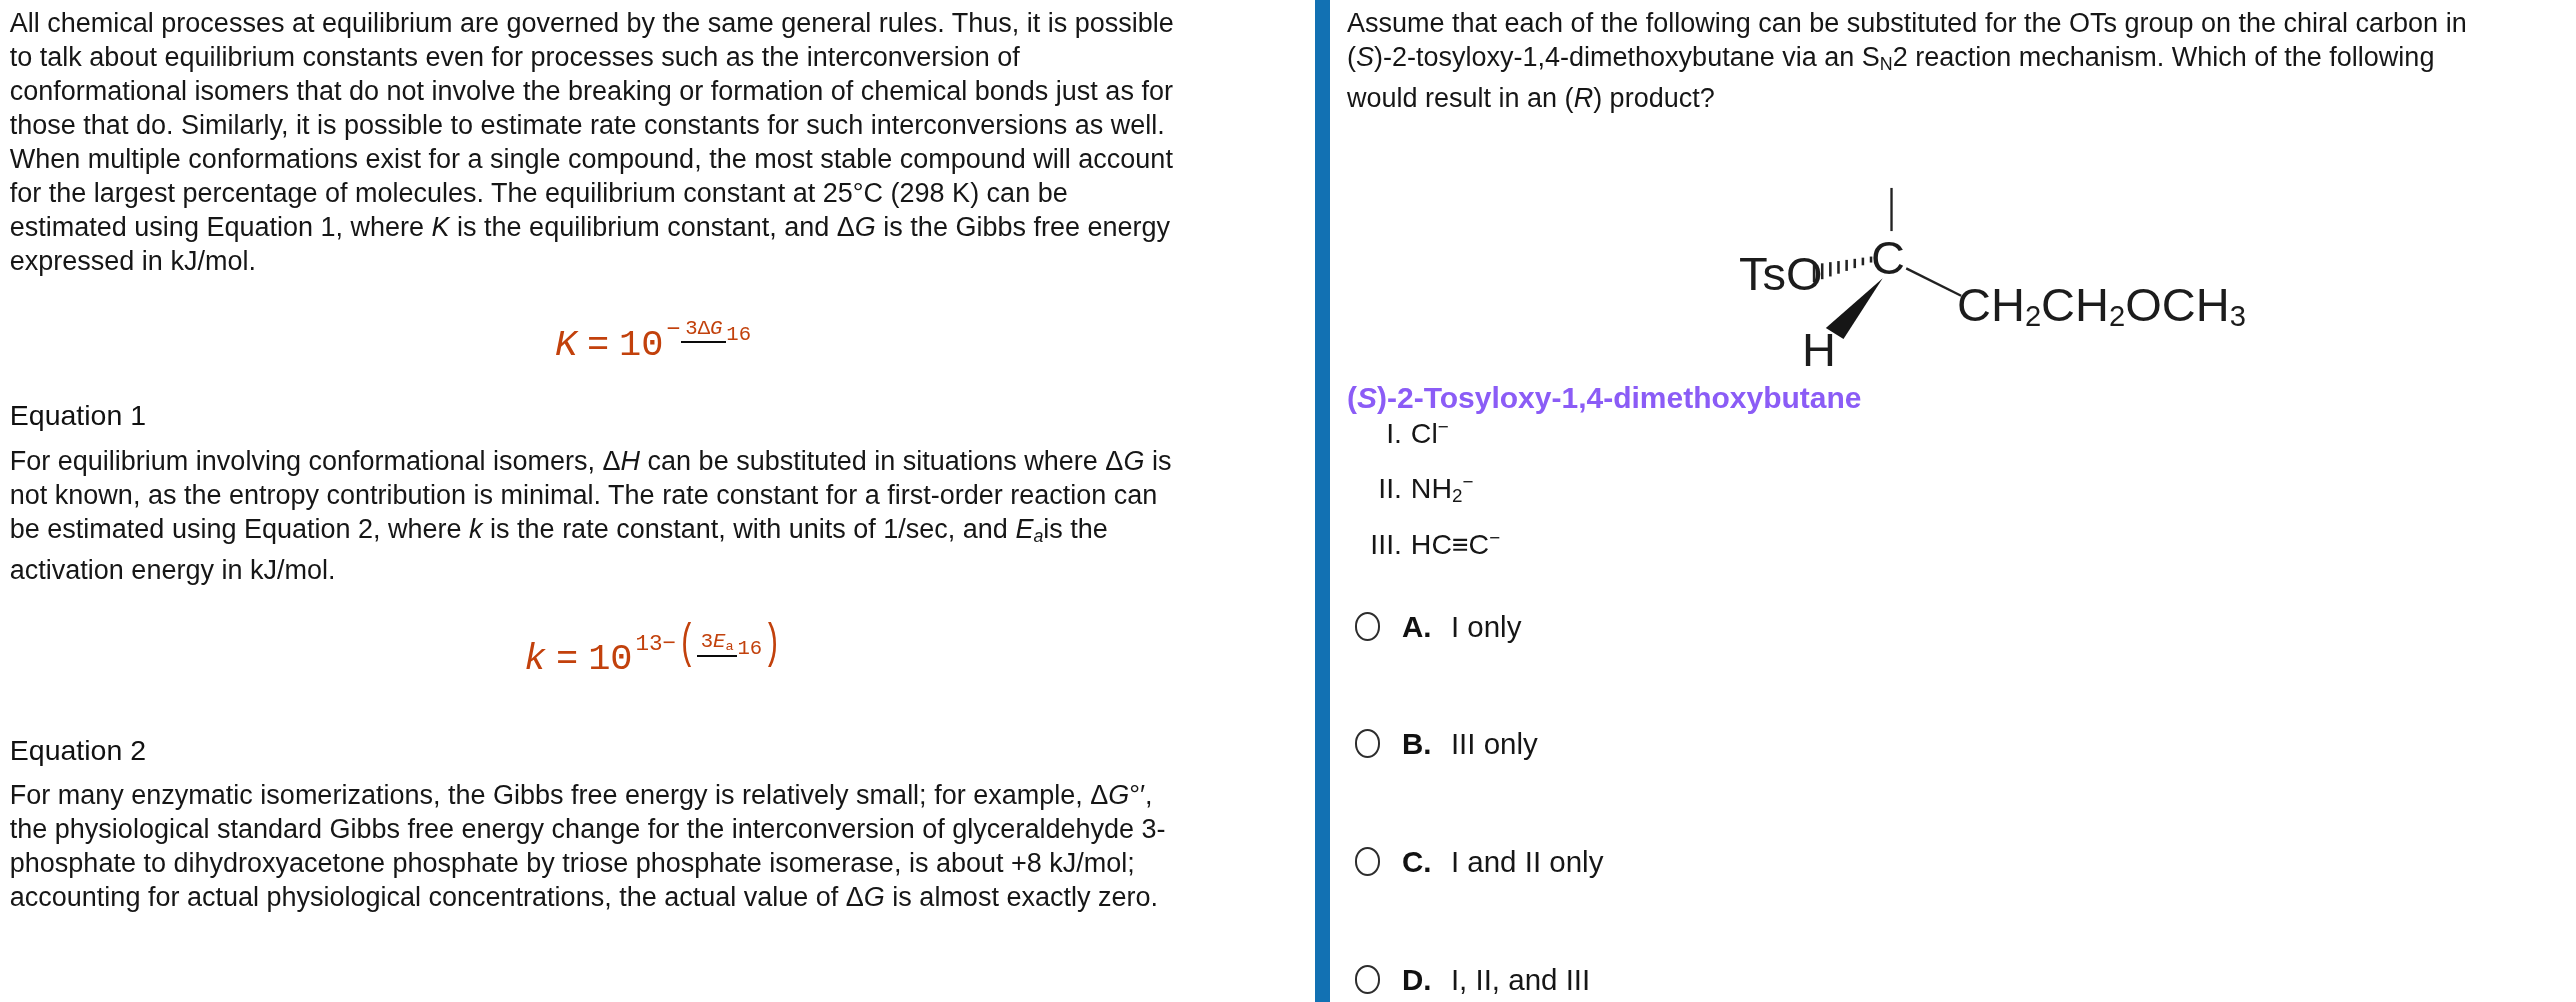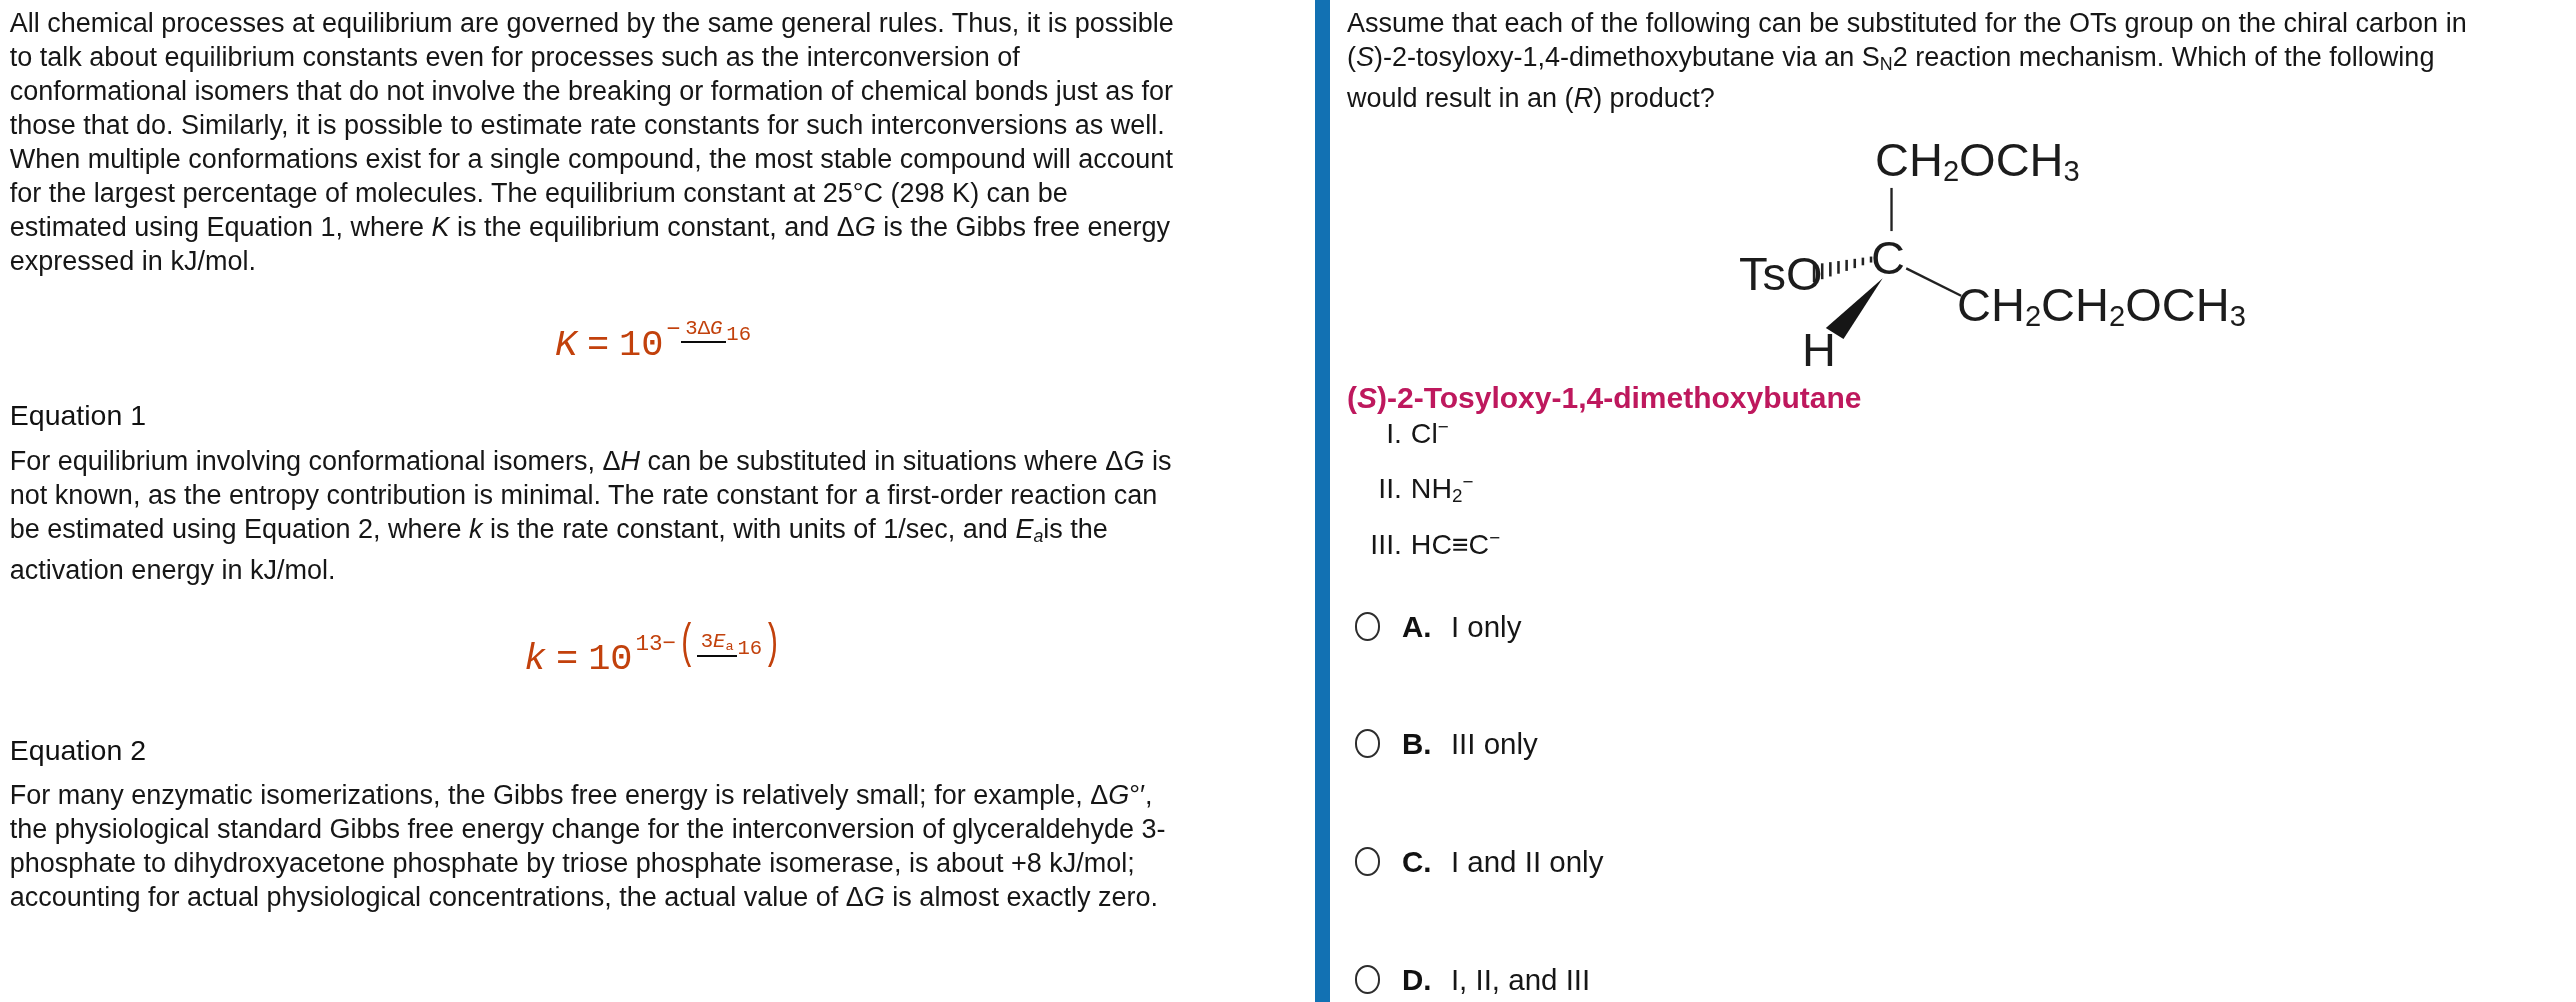--- a/index.html
+++ b/index.html
@@ -45,21 +45,21 @@
   .molecule { position: absolute; left: 361px; top: 135px; width: 618px; height: 249px; }
   .molecule svg { position: absolute; inset: 0; }
   .atom { position: absolute; font-size: 47px; line-height: 1.05; color: #1c1c1c; white-space: nowrap; }
   .atom .r-sub { font-size: 0.62em; vertical-align: -0.16em; }
   .atom-top { left: 167px; top: 0; }
   .atom-c   { left: 163px; top: 98px; }
   .atom-tso { left: 31px;  top: 114px; text-align: center; }
   .atom-h   { left: 94px;  top: 190px; }
   .atom-rgt { left: 249px; top: 145px; }
 
-  .caption { position: absolute; left: 0; top: 381px; font-size: 30px; color:#be185d; white-space: nowrap; }
+  .caption { position: absolute; left: 0; top: 381px; font-size: 30px; color:#8b5cf6; white-space: nowrap; }
 
   
   .item  { position: absolute; left: 0; display: flex; align-items: baseline; font-size: 28.5px; color:#161616; }
   .inum  { display: inline-block; width: 55px; text-align: right; }
   .iform { margin-left: 8.8px; white-space: nowrap; }
 
   
   .choice { position: absolute; left: 0; display: flex; align-items: center; height: 35px; cursor: pointer; }
   .radio  { width: 25.5px; height: 28.5px; border: 2px solid #2d2d2d; border-radius: 50%; background: #fff; flex: none; margin-left: 7.9px; }
   .cletter{ margin-left: 21.6px; width: 43px; font-weight: 700; font-size: 29.5px; color:#111; }
@@ -139,21 +139,20 @@
           <line x1="124.6" y1="129.7" x2="124.6" y2="144.3"></line>
           <line x1="132.9" y1="128.6" x2="132.9" y2="141.5"></line>
           <line x1="141.2" y1="127.4" x2="141.2" y2="138.6"></line>
           <line x1="149.5" y1="126.3" x2="149.5" y2="135.8"></line>
           <line x1="157.8" y1="125.1" x2="157.8" y2="132.9"></line>
           <line x1="166.1" y1="124" x2="166.1" y2="130.1"></line>
         </g>
 
         <polygon points="178,146 120,197 138,208" fill="#161616"></polygon>
       </svg>
-      <div class="atom atom-top"><span>CH</span><span class="r-sub">2</span><span>OCH</span><span class="r-sub">3</span></div>
       <div class="atom atom-tso">TsO</div>
       <div class="atom atom-c">C</div>
       <div class="atom atom-h">H</div>
       <div class="atom atom-rgt"><span>CH</span><span class="r-sub">2</span><span>CH</span><span class="r-sub">2</span><span>OCH</span><span class="r-sub">3</span></div>
     </figure>
 
     <p class="caption"><span class="r-b">(</span><span class="r-b r-i">S</span><span class="r-b">)-2-Tosyloxy-1,4-dimethoxybutane</span></p>
 
     <div class="item" style="top:416px">
       <span class="inum">I.</span>

